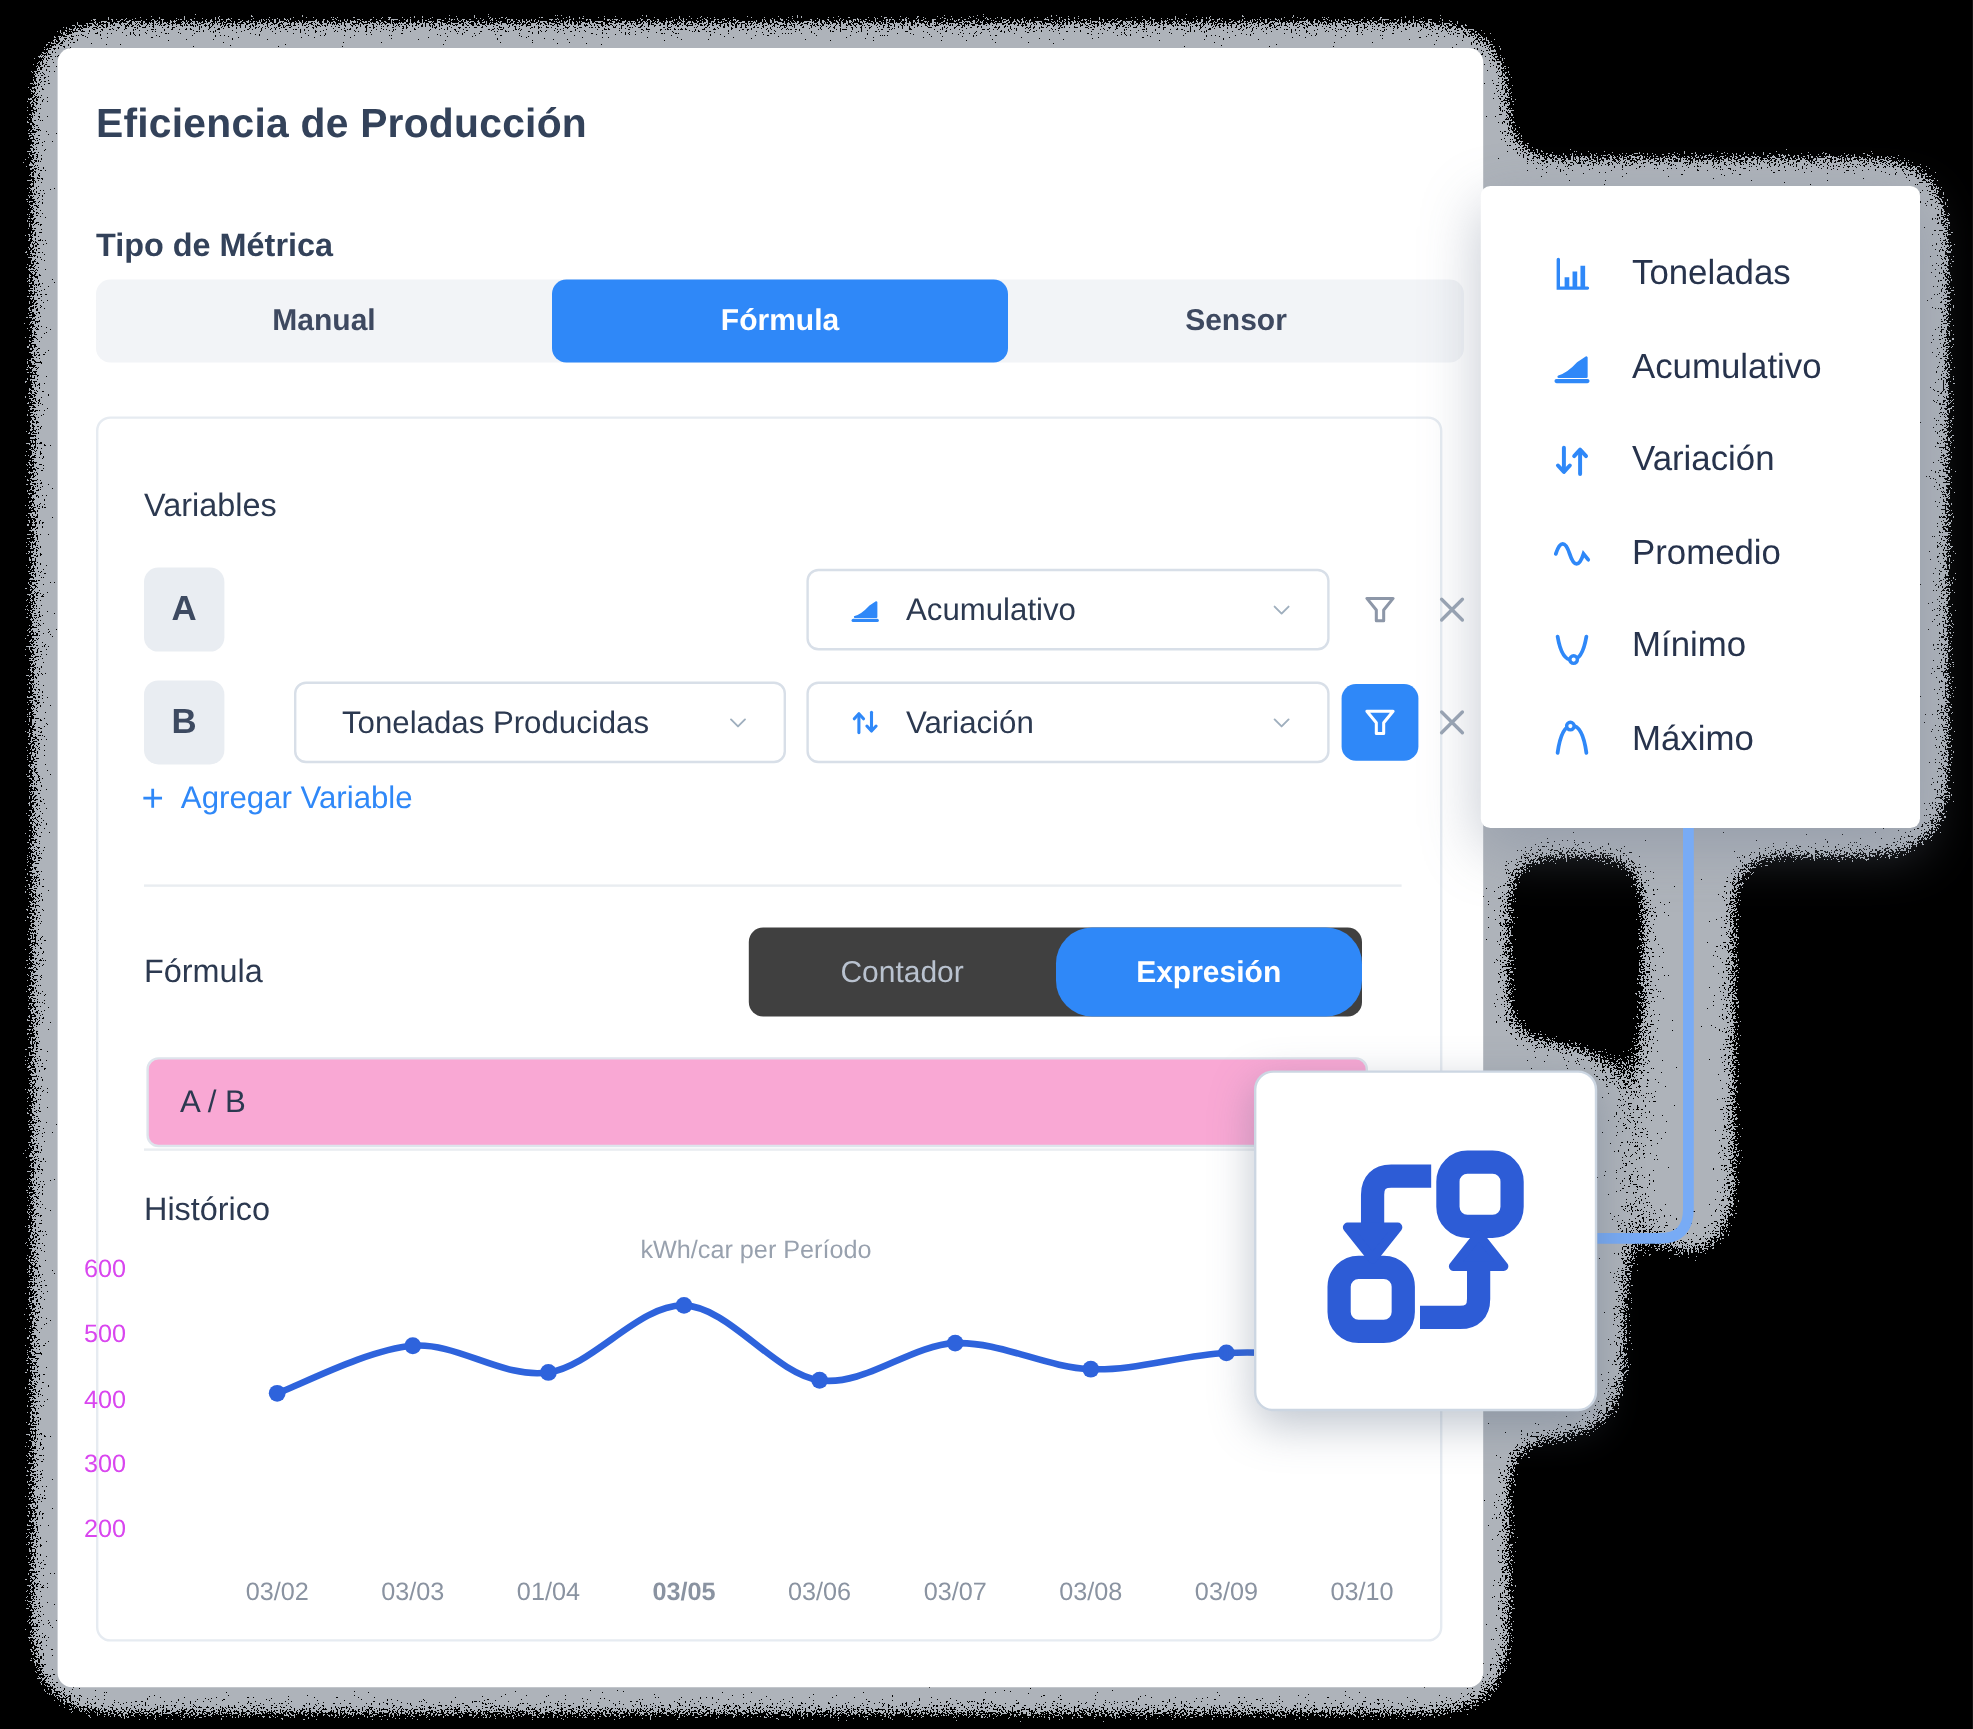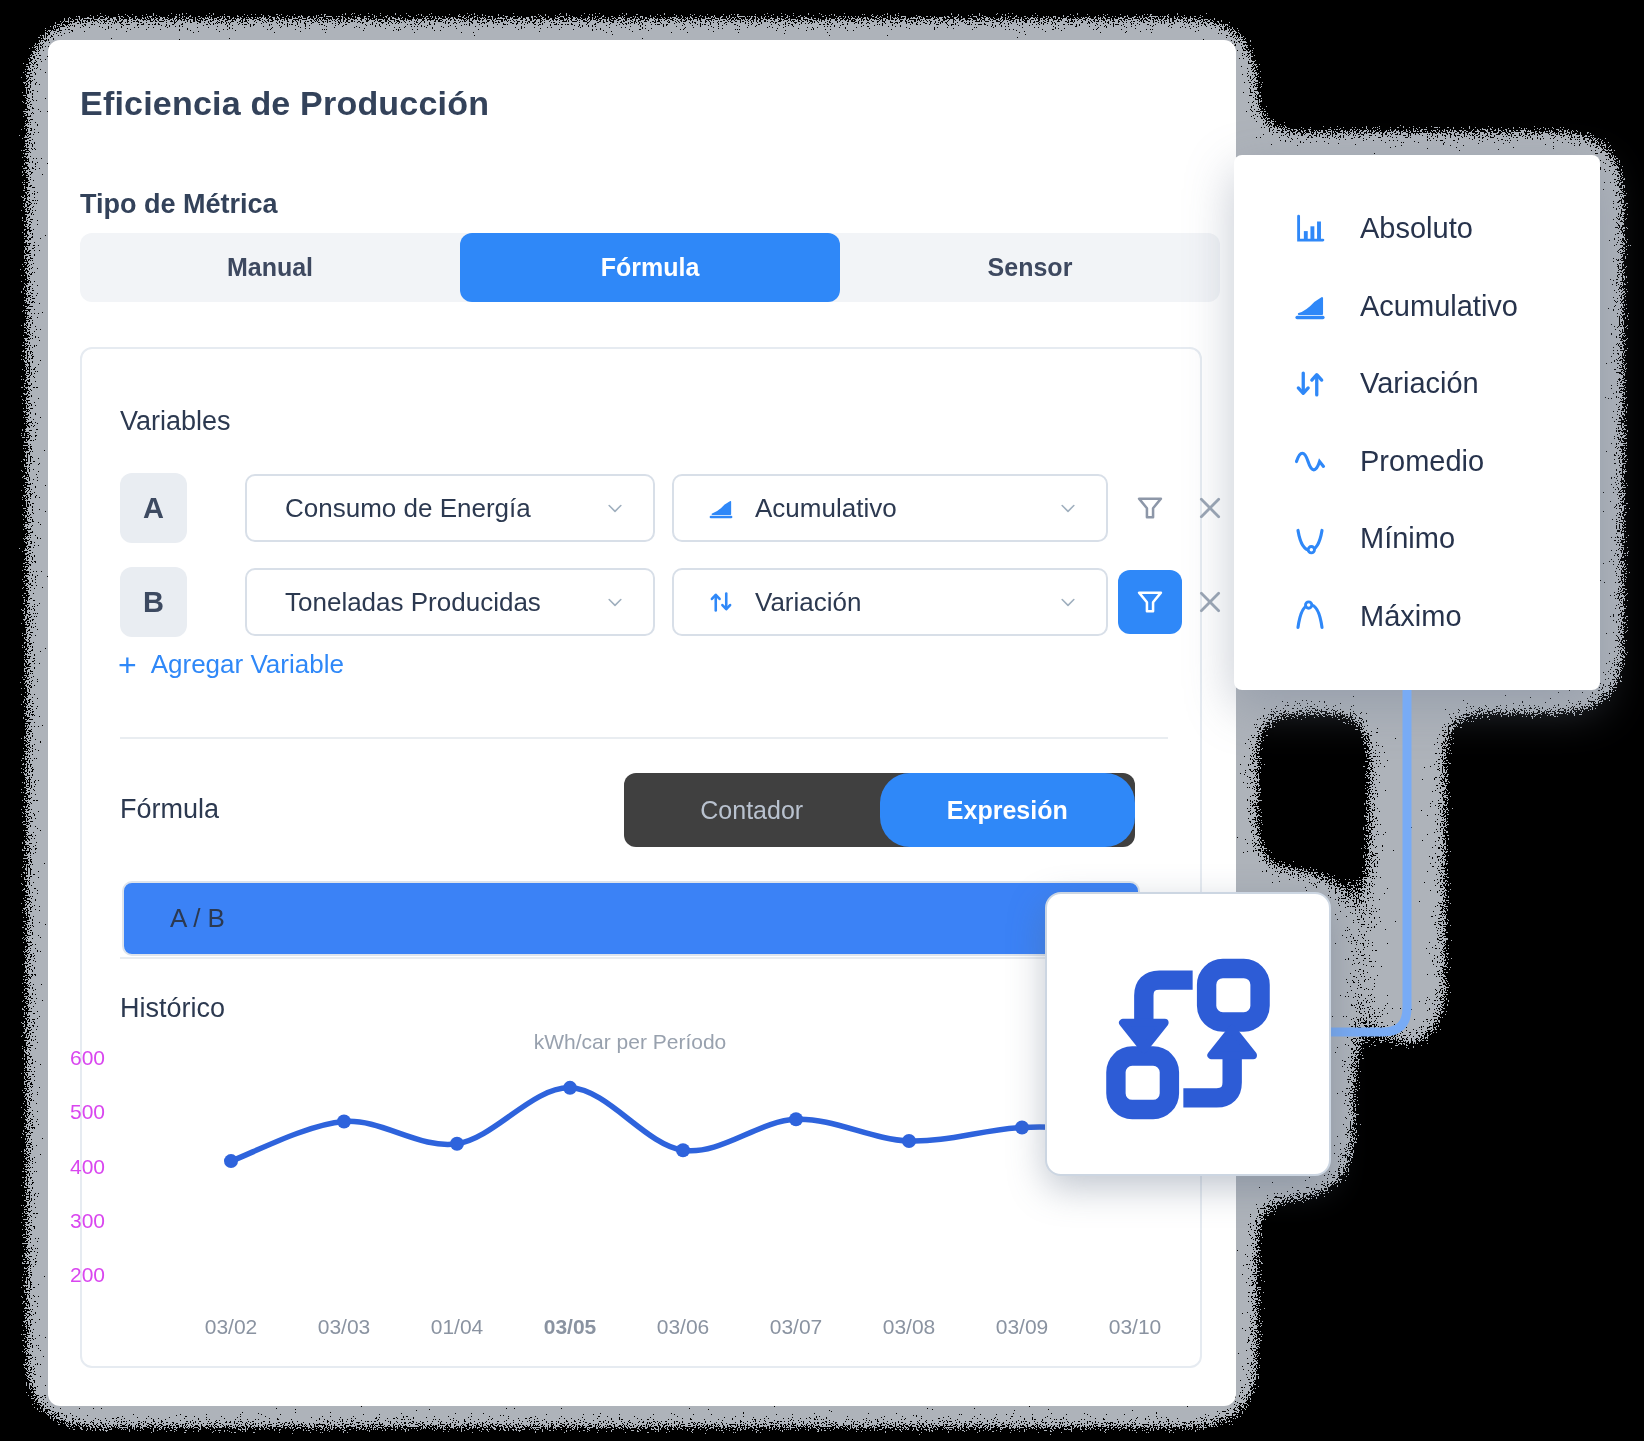--- a/index.html
+++ b/index.html
@@ -58,21 +58,21 @@
   .plus-glyph{font-size:32px;font-weight:400;line-height:26px;}
   .divider{position:absolute;left:38px;width:1048px;height:2px;background:#e9edf1;}
   #divider-1{top:388px;} #divider-2{top:608px;}
   .mode-toggle{position:absolute;left:542px;top:424px;width:511px;height:74px;
     background:#404040;border-radius:12px;display:flex;}
   .mode-opt{flex:1;display:flex;align-items:center;justify-content:center;
     font-size:25px;font-weight:500;color:#b9c2cf;border-radius:12px;cursor:pointer;}
   .mode-opt.active{background:#2f88f8;color:#fff;font-weight:600;border-radius:30px;}
   .expr-input{position:absolute;left:40px;top:532px;width:1018px;height:75px;
     border:2px solid #dee4ec;border-radius:10px;box-sizing:border-box;display:flex;
-    align-items:center;padding-left:46px;font-size:26px;color:#2c3950;background:#3b82f6;}
+    align-items:center;padding-left:26px;font-size:26px;color:#2c3950;background:#f9a8d4;}
   
   #chart-svg{left:0;top:0;z-index:2;pointer-events:none;}
   .chart-title{left:330px;top:1030px;width:600px;text-align:center;font-size:21px;
     color:#98a1ae;z-index:2;}
   .ytick{position:absolute;left:70px;width:88px;height:26px;line-height:26px;
     text-align:left;font-size:21px;color:#d946ef;z-index:2;}
   .xtick{position:absolute;width:110px;height:26px;line-height:26px;top:1314px;
     text-align:center;font-size:21px;color:#8a93a1;z-index:2;}
   
   .agg-menu{
@@ -131,26 +131,20 @@
     <div class="tab">Manual</div>
     <div class="tab active">Fórmula</div>
     <div class="tab">Sensor</div>
   </div>
 
 <div class="abs section-card">
   <div class="sec-head" id="variables-heading">Variables</div>
   <div id="var-rows">
       <div class="var-row row-a">
         <div class="var-chip">A</div>
-        <div class="dd dd-metric">
-          <span class="dd-text">Consumo de Energía</span>
-          <svg viewBox="0 0 24 24" fill="none" stroke="currentColor" class="dd-chevron" style="width: 24px; height: 20px; color: rgb(159, 175, 190);">
-            <path d="M5 9 L12 16 L19 9" stroke-width="1.9" stroke-linecap="round" stroke-linejoin="round"></path>
-          </svg>
-        </div>
         <div class="dd dd-agg">
           <svg viewBox="0 0 24 24" fill="none" stroke="currentColor" class="dd-icon">
             <path d="M3.4 19.7 H20.6" stroke-width="2.3" stroke-linecap="round"></path>
             <path d="M4.6 17.3 C8.5 16.2 12 13.4 15.2 9.9 L20 6.7 V17.3 Z" fill="currentColor" stroke-linejoin="round" stroke-width="1.4"></path>
           </svg>
           <span class="dd-text">Acumulativo</span>
           <svg viewBox="0 0 24 24" fill="none" stroke="currentColor" class="dd-chevron" style="width: 24px; height: 20px; color: rgb(159, 175, 190);">
             <path d="M5 9 L12 16 L19 9" stroke-width="1.9" stroke-linecap="round" stroke-linejoin="round"></path>
           </svg>
         </div>
@@ -246,21 +240,21 @@
   </svg>
 
 <div class="abs agg-menu" id="agg-menu">
     <div class="agg-item">
       <svg viewBox="0 0 24 24" fill="none" stroke="currentColor">
         <path d="M4.4 3.5 V19.4 H20.6" stroke-width="1.9" stroke-linecap="round"></path>
         <path d="M9.2 19 V13.4" stroke-width="2.6"></path>
         <path d="M13.6 19 V10.2" stroke-width="2.6"></path>
         <path d="M18 19 V7" stroke-width="2.6"></path>
       </svg>
-      <span>Absoluto</span>
+      <span>Toneladas</span>
     </div>
     <div class="agg-item">
       <svg viewBox="0 0 24 24" fill="none" stroke="currentColor">
         <path d="M3.4 19.7 H20.6" stroke-width="2.3" stroke-linecap="round"></path>
         <path d="M4.6 17.3 C8.5 16.2 12 13.4 15.2 9.9 L20 6.7 V17.3 Z" fill="currentColor" stroke-linejoin="round" stroke-width="1.4"></path>
       </svg>
       <span>Acumulativo</span>
     </div>
     <div class="agg-item">
       <svg viewBox="0 0 24 24" fill="none" stroke="currentColor">

